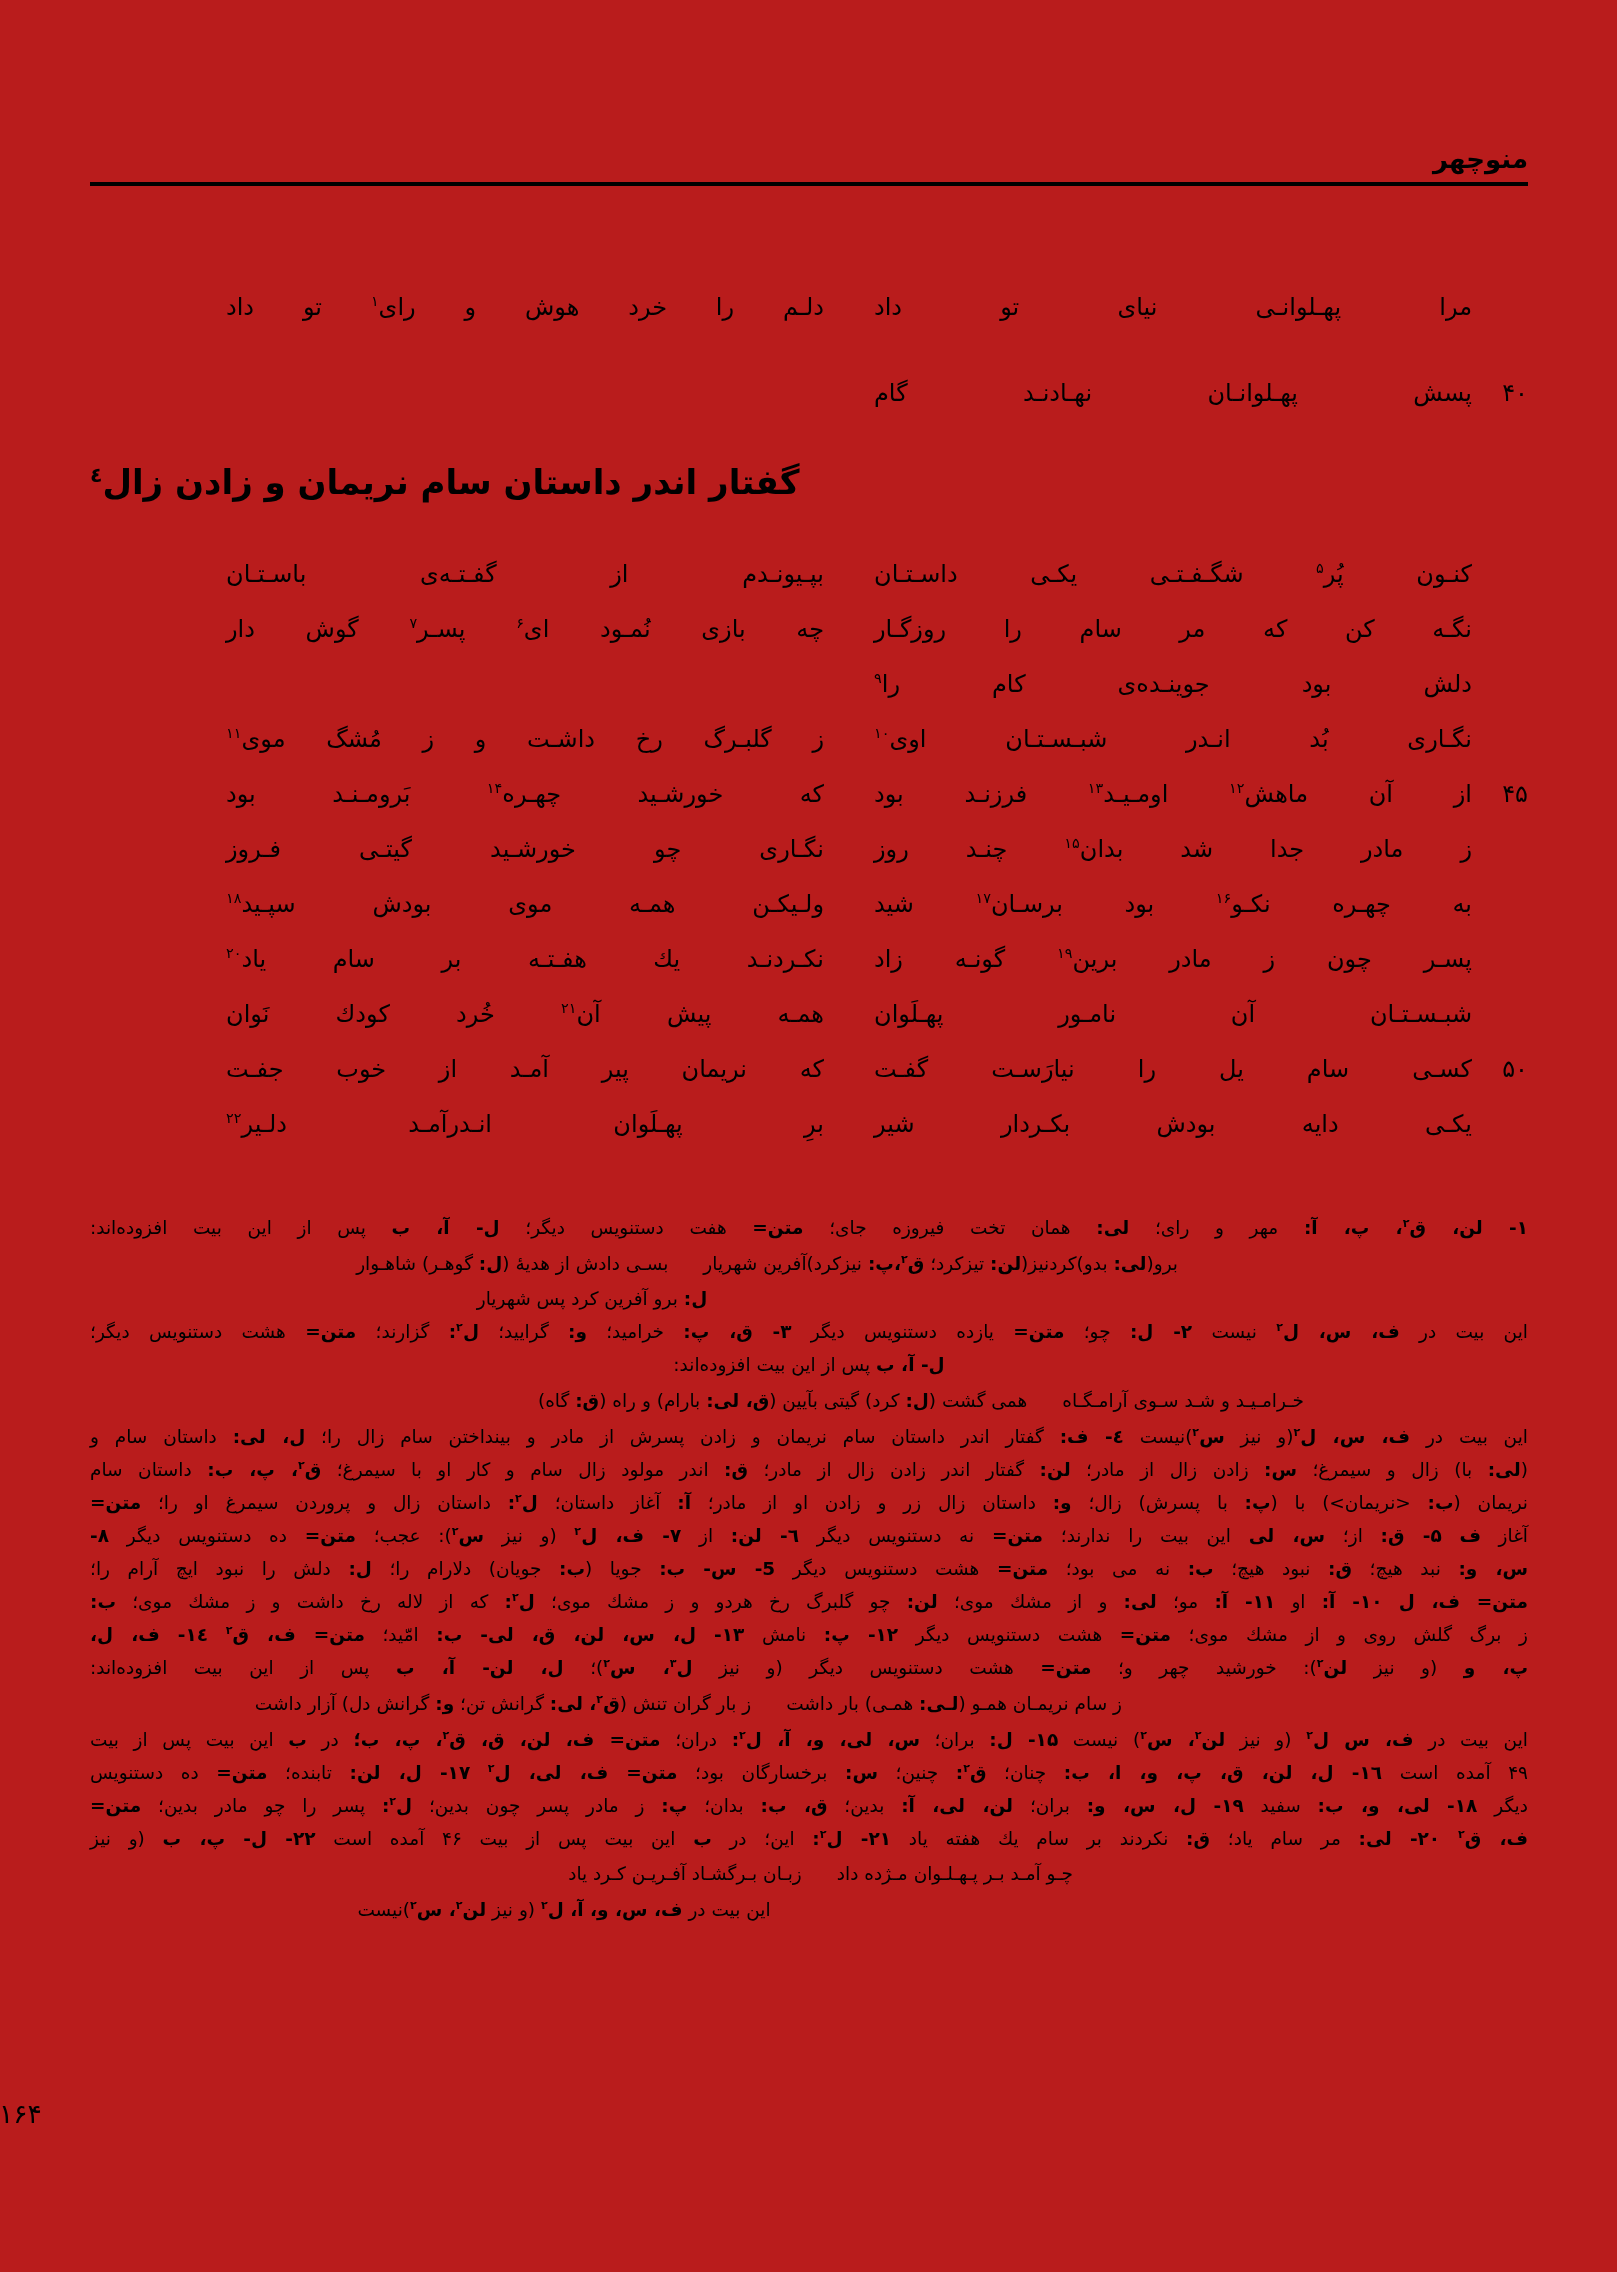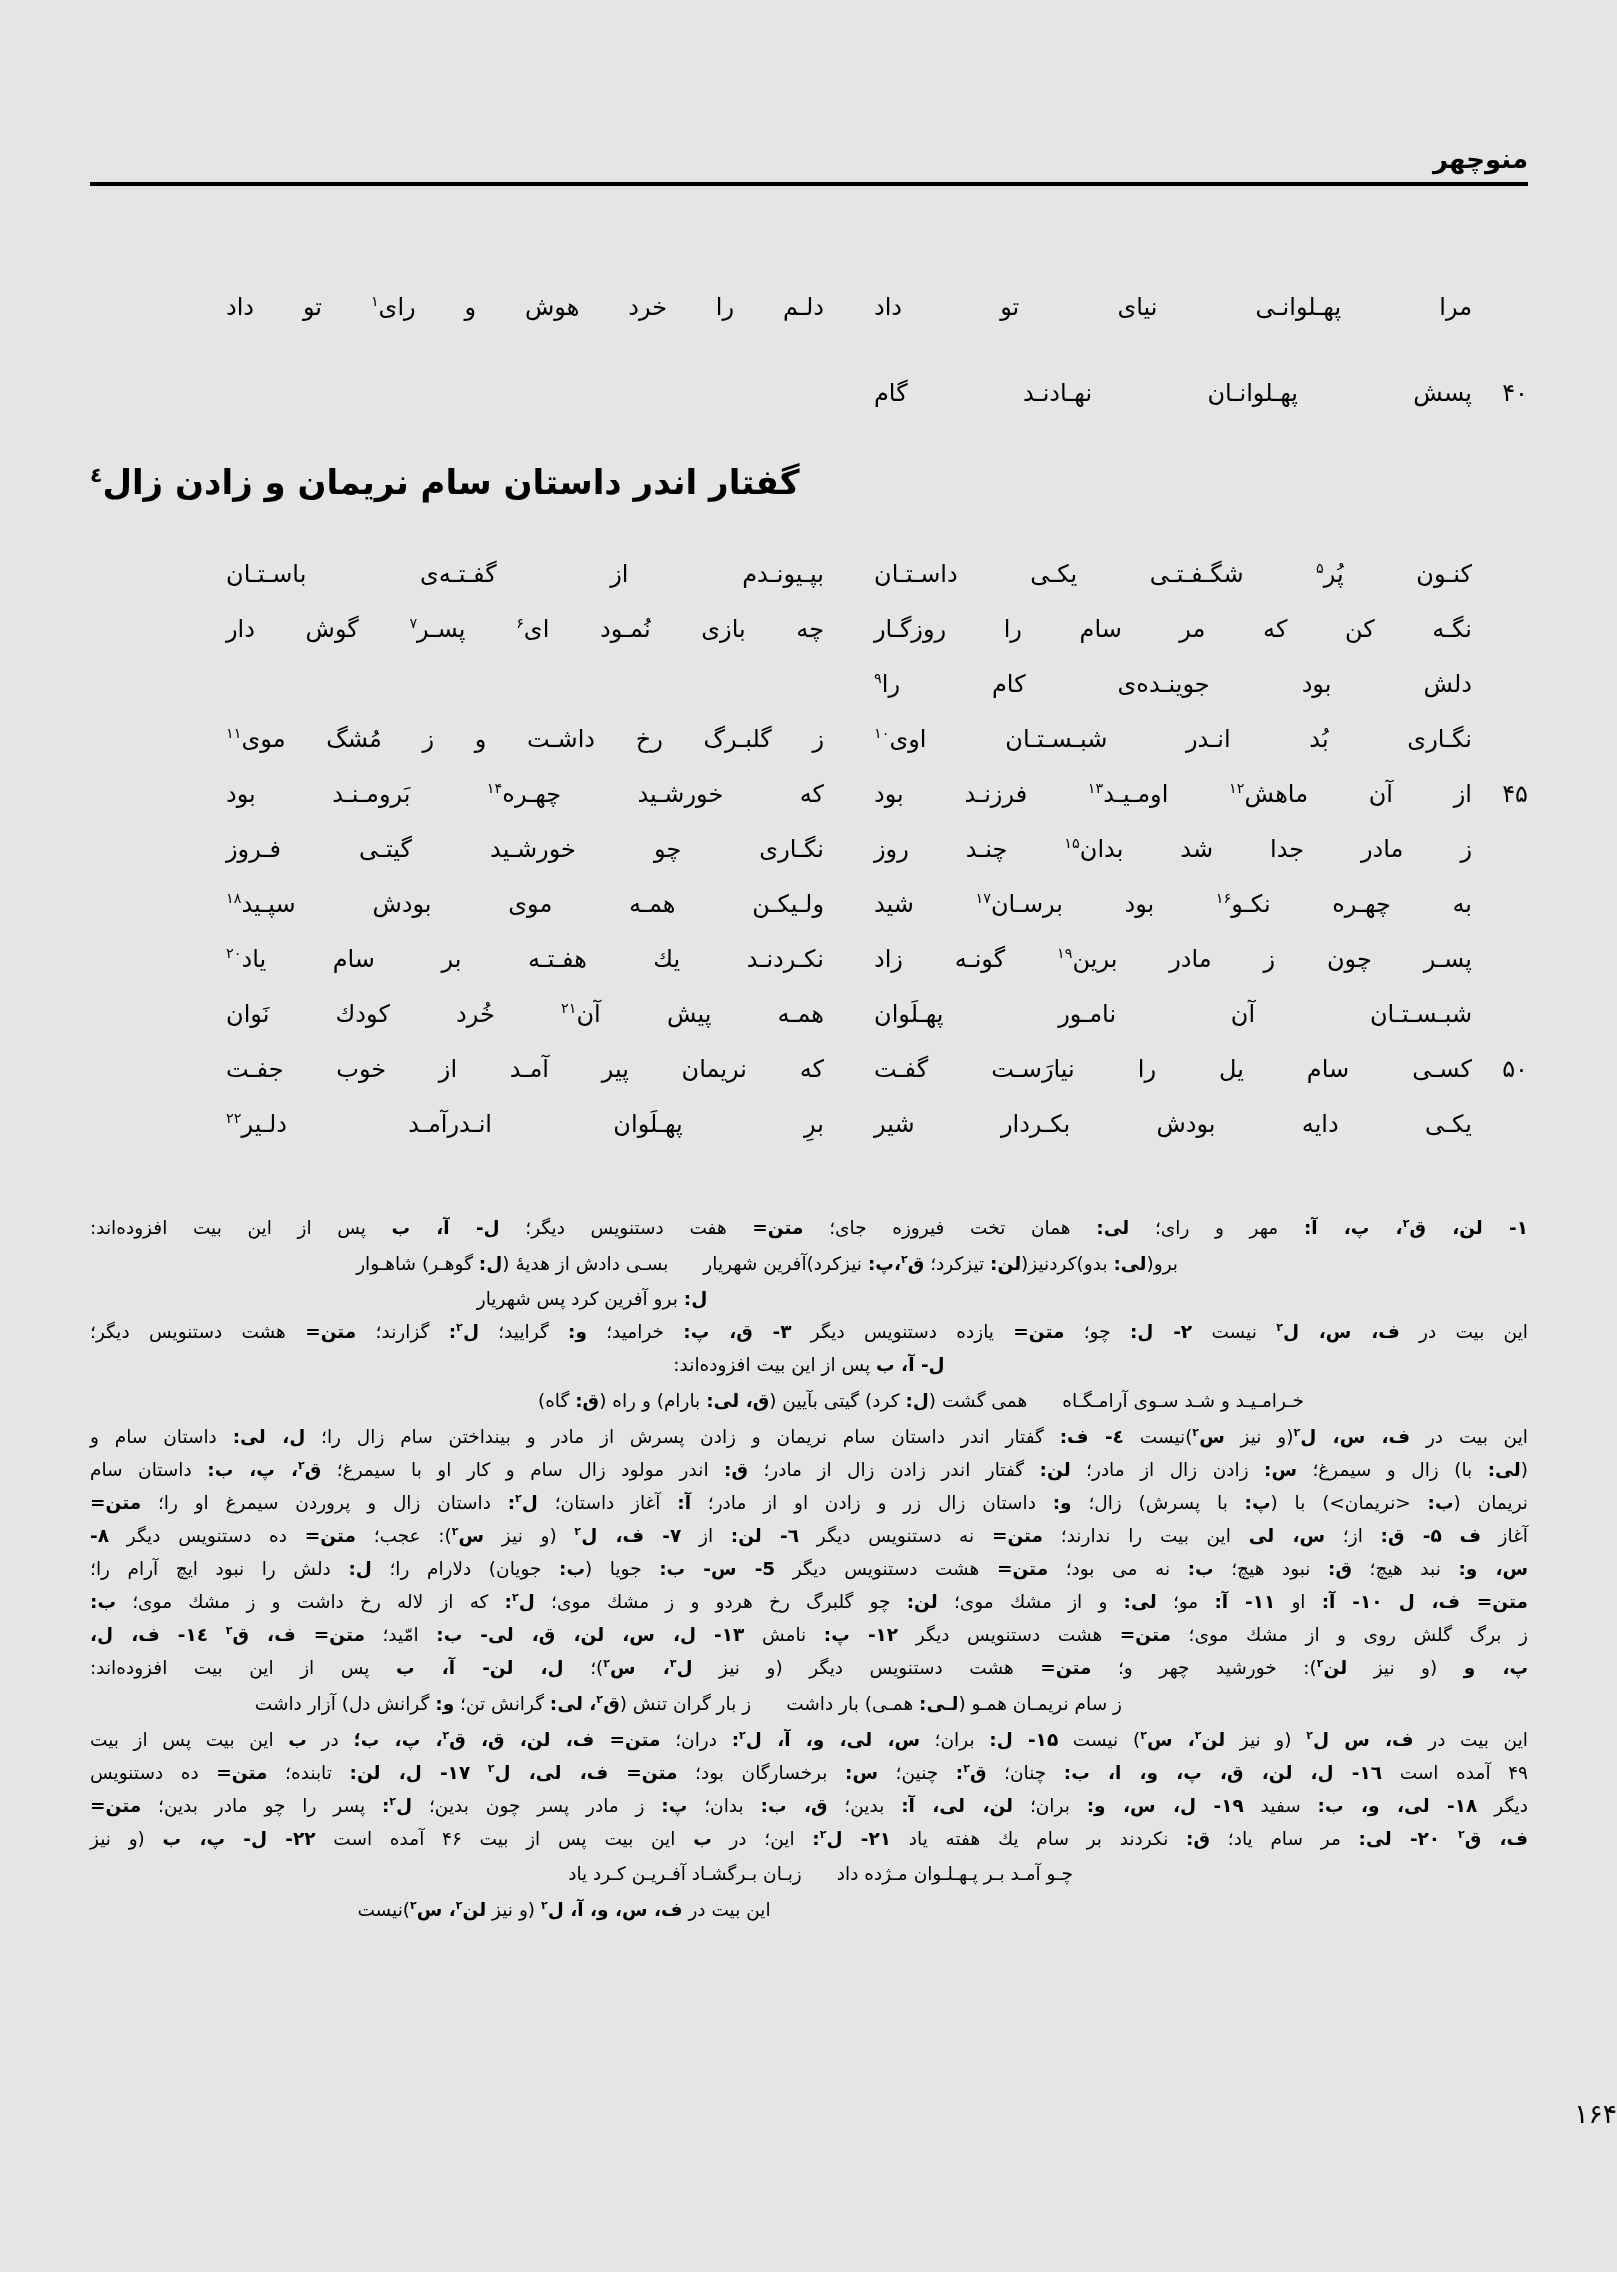--- a/index.html
+++ b/index.html
@@ -1,17 +1,17 @@
 <!DOCTYPE html>
 <html lang="fa" dir="rtl" style="font-size:11.2px"><head>
 <meta charset="utf-8">
 <style>
   html,body{margin:0;padding:0;background:#777;}
   .page{
-    width:1618px;height:2273px;background:#e5e5e5;position:relative;
+    width:1618px;height:2273px;background:#b91c1c;position:relative;
     margin:0 auto;direction:rtl;color:#000;
     font-family:"DejaVu Sans",sans-serif;overflow:hidden;
   }
   .content{padding:0 89px 0 91px;}
   .running-head{
     padding-top:144px;text-align:right;font-size:26px;font-weight:bold;
   }
   .rule{height:3.5px;background:#000;margin-top:8.4px;}
   
   .opening{margin-top:104px;}
@@ -29,21 +29,21 @@
   .main{margin-top:55px;}
   sup{font-size:0.60em;line-height:0;vertical-align:super;}
   
   .fn{margin-top:70px;font-size:18.5px;line-height:33px;}
   .fn-line{text-align:justify;text-align-last:justify;}
   .fn-line.start{text-align:center;text-align-last:auto;}
   .fn-verse{display:flex;gap:35px;align-items:baseline;margin:2.8px 0;}
   .fn-verse .fv{white-space:nowrap;}
   .pageno{
     position:absolute;top:2098px;left:0;width:100%;
-    text-align:right;font-size:26.6px;
+    text-align:left;font-size:26.6px;
   }
 </style>
 </head>
 <body>
 
 <div class="page">
   <div class="content">
     <div class="running-head">منوچهر</div>
     <div class="rule"></div>
 

